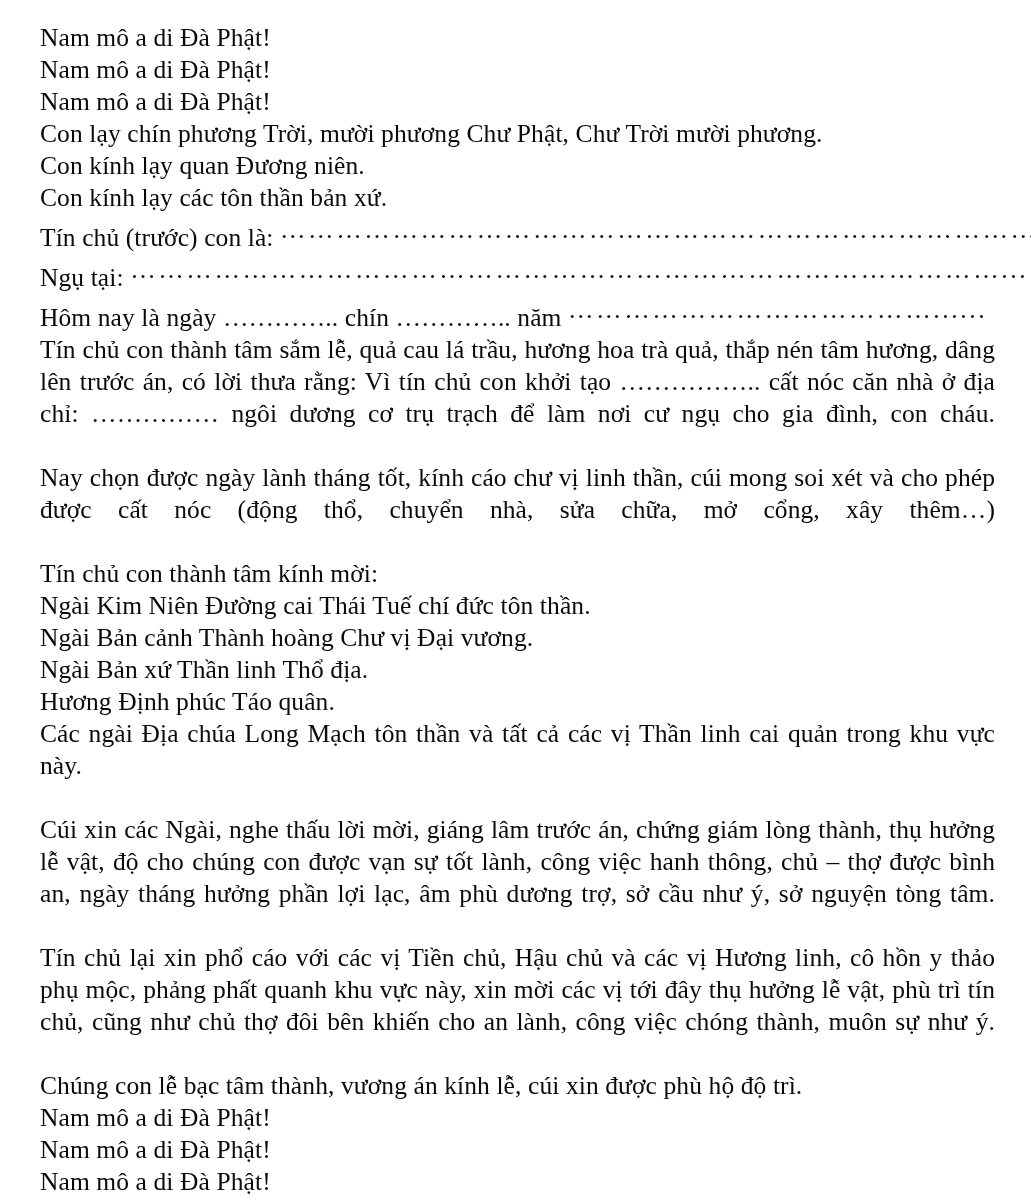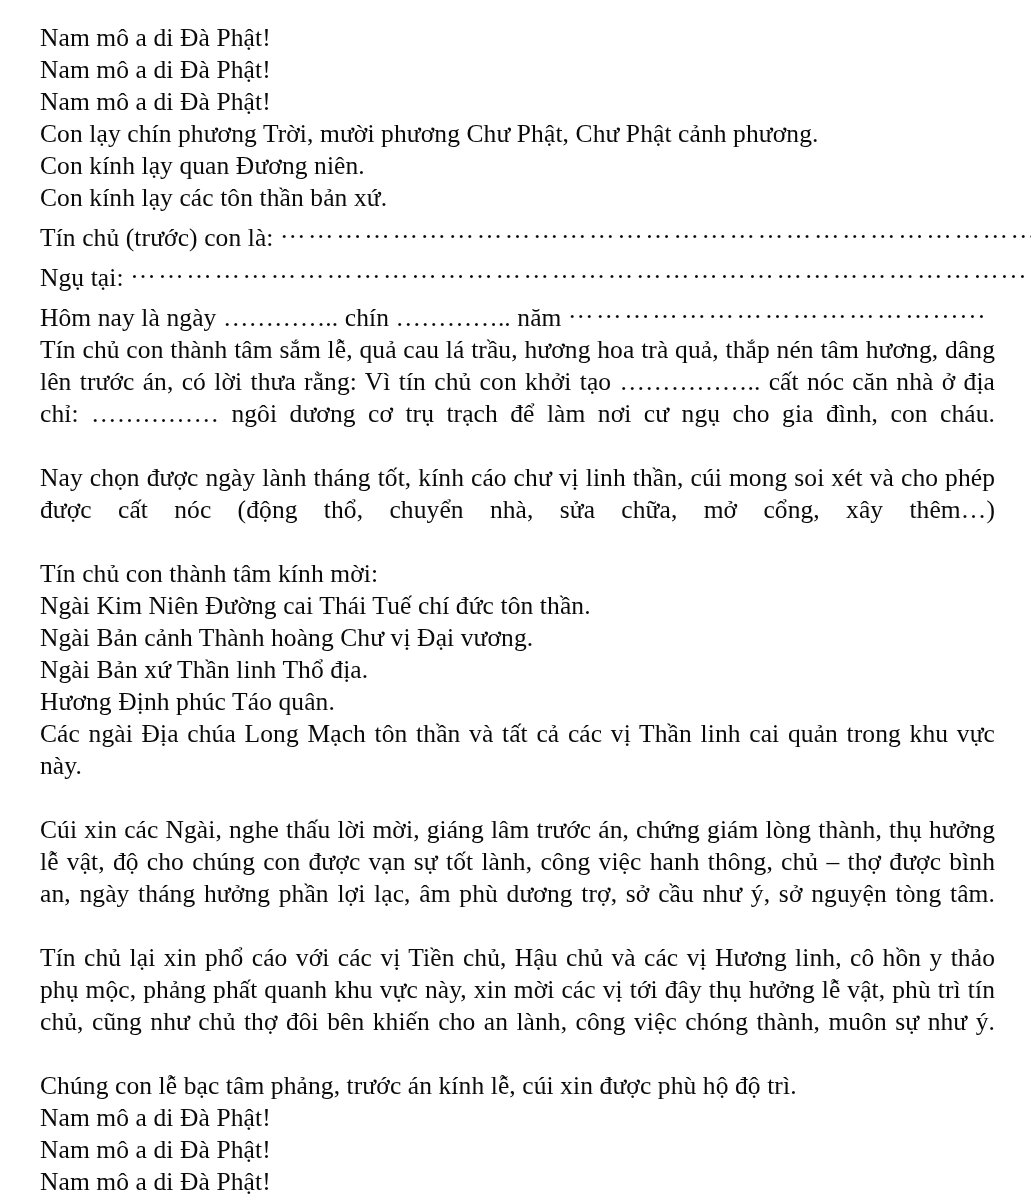--- a/index.html
+++ b/index.html
@@ -55,34 +55,34 @@
   }
 </style>
 </head>
 <body style="background: rgb(255, 255, 255); color: rgb(10, 10, 10);">
 
 <div class="page">
   <div class="doc-body" id="doc-body">
       <div class="line">Nam mô a di Đà Phật!</div>
       <div class="line">Nam mô a di Đà Phật!</div>
       <div class="line">Nam mô a di Đà Phật!</div>
-      <div class="line">Con lạy chín phương Trời, mười phương Chư Phật, Chư Phật cảnh phương.</div>
+      <div class="line">Con lạy chín phương Trời, mười phương Chư Phật, Chư Trời mười phương.</div>
       <div class="line">Con kính lạy quan Đương niên.</div>
       <div class="line">Con kính lạy các tôn thần bản xứ.</div>
       <div class="line"><span>Tín chủ (trước) con là: </span><span class="fill-rest">…………………………………………………………………………</span></div>
       <div class="line"><span>Ngụ tại: </span><span class="fill-rest">…………………………………………………………………………………...</span></div>
       <div class="line"><span>Hôm nay là ngày ………….. chín ………….. năm </span><span class="fill-rest">…………………………………......</span></div>
       <div class="para">Tín chủ con thành tâm sắm lễ, quả cau lá trầu, hương hoa trà quả, thắp nén tâm hương, dâng lên trước án, có lời thưa rằng: Vì tín chủ con khởi tạo …………….. cất nóc căn nhà ở địa chỉ: …………… ngôi dương cơ trụ trạch để làm nơi cư ngụ cho gia đình, con cháu.</div>
       <div class="para">Nay chọn được ngày lành tháng tốt, kính cáo chư vị linh thần, cúi mong soi xét và cho phép được cất nóc (động thổ, chuyển nhà, sửa chữa, mở cổng, xây thêm…)</div>
       <div class="line">Tín chủ con thành tâm kính mời:</div>
       <div class="line">Ngài Kim Niên Đường cai Thái Tuế chí đức tôn thần.</div>
       <div class="line">Ngài Bản cảnh Thành hoàng Chư vị Đại vương.</div>
       <div class="line">Ngài Bản xứ Thần linh Thổ địa.</div>
       <div class="line">Hương Định phúc Táo quân.</div>
       <div class="para">Các ngài Địa chúa Long Mạch tôn thần và tất cả các vị Thần linh cai quản trong khu vực này.</div>
       <div class="para">Cúi xin các Ngài, nghe thấu lời mời, giáng lâm trước án, chứng giám lòng thành, thụ hưởng lễ vật, độ cho chúng con được vạn sự tốt lành, công việc hanh thông, chủ – thợ được bình an, ngày tháng hưởng phần lợi lạc, âm phù dương trợ, sở cầu như ý, sở nguyện tòng tâm.</div>
       <div class="para">Tín chủ lại xin phổ cáo với các vị Tiền chủ, Hậu chủ và các vị Hương linh, cô hồn y thảo phụ mộc, phảng phất quanh khu vực này, xin mời các vị tới đây thụ hưởng lễ vật, phù trì tín chủ, cũng như chủ thợ đôi bên khiến cho an lành, công việc chóng thành, muôn sự như ý.</div>
-      <div class="line">Chúng con lễ bạc tâm phảng, trước án kính lễ, cúi xin được phù hộ độ trì.</div>
+      <div class="line">Chúng con lễ bạc tâm thành, vương án kính lễ, cúi xin được phù hộ độ trì.</div>
       <div class="line">Nam mô a di Đà Phật!</div>
       <div class="line">Nam mô a di Đà Phật!</div>
       <div class="line">Nam mô a di Đà Phật!</div>
     </div>
 </div>
 
 </body></html>

